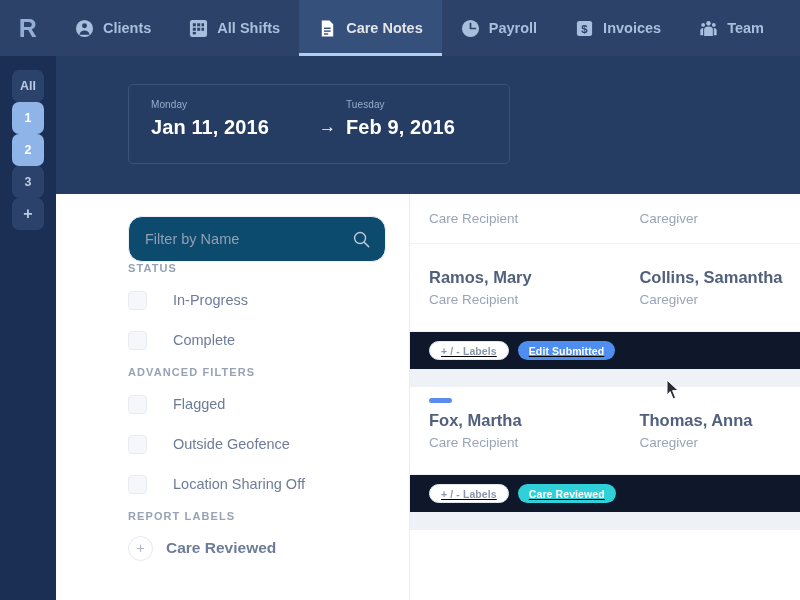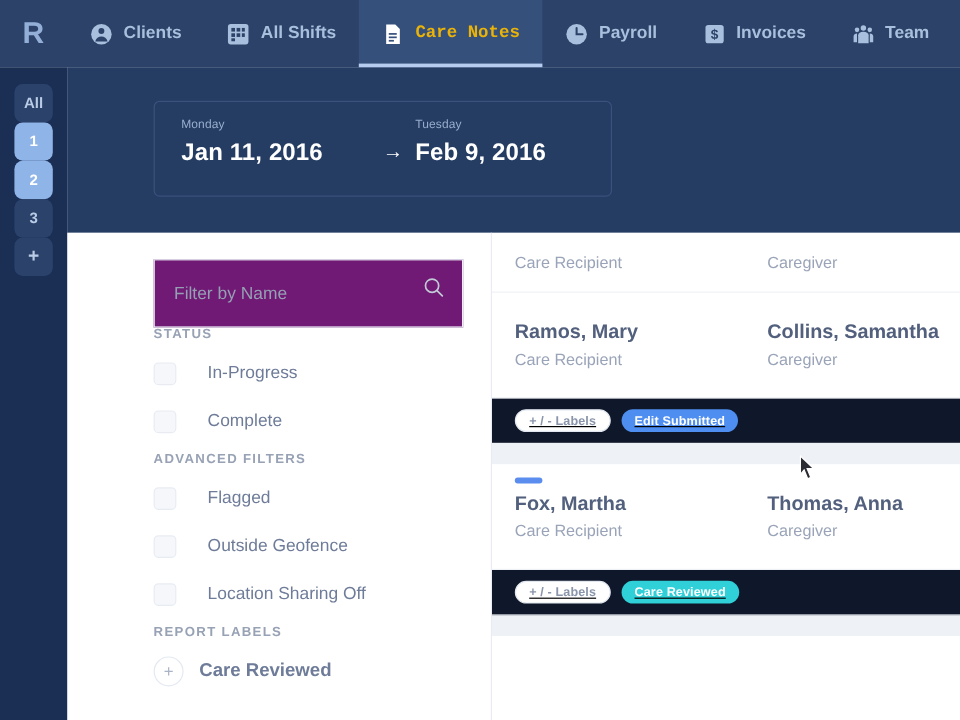--- a/index.html
+++ b/index.html
@@ -46,22 +46,21 @@
     padding: 0 19px;
     height: 56px;
     color: #a8bfdd;
     font-size: 14.5px;
     font-weight: bold;
     white-space: nowrap;
     position: relative;
   }
   .navtab.active {
     background: #36507c;
-    color: #eab308;
-    font-family: Liberation Mono, monospace;
+    color: #e5e5e5;
   }
   .navtab.active::after {
     content: "";
     position: absolute;
     left: 0; right: 0; bottom: 0;
     height: 3px;
     background: #b6cdf0;
   }
   .navicon { display: flex; align-items: center; justify-content: center; }
   .navicon svg { display: block; }
@@ -143,24 +142,24 @@
     top: 194px; left: 56px;
     width: 354px; height: 406px;
     background: #ffffff;
     border-right: 1px solid #e9edf3;
     padding: 22px 26px 0 72px;
     z-index: 10;
     overflow: hidden;
   }
   .searchbox {
     position: relative;
-    width: 258px; height: 57px;
-    background: #701a75;
+    width: 258px; height: 46px;
+    background: #0c4a6e;
     border: 1px solid #eceff5;
-    border-radius: 0;
+    border-radius: 14px;
     display: flex;
     align-items: center;
     padding: 0 16px;
   }
   .searchbox input {
     border: none;
     outline: none;
     background: transparent;
     font-family: "Liberation Sans", sans-serif;
     font-size: 14.5px;

